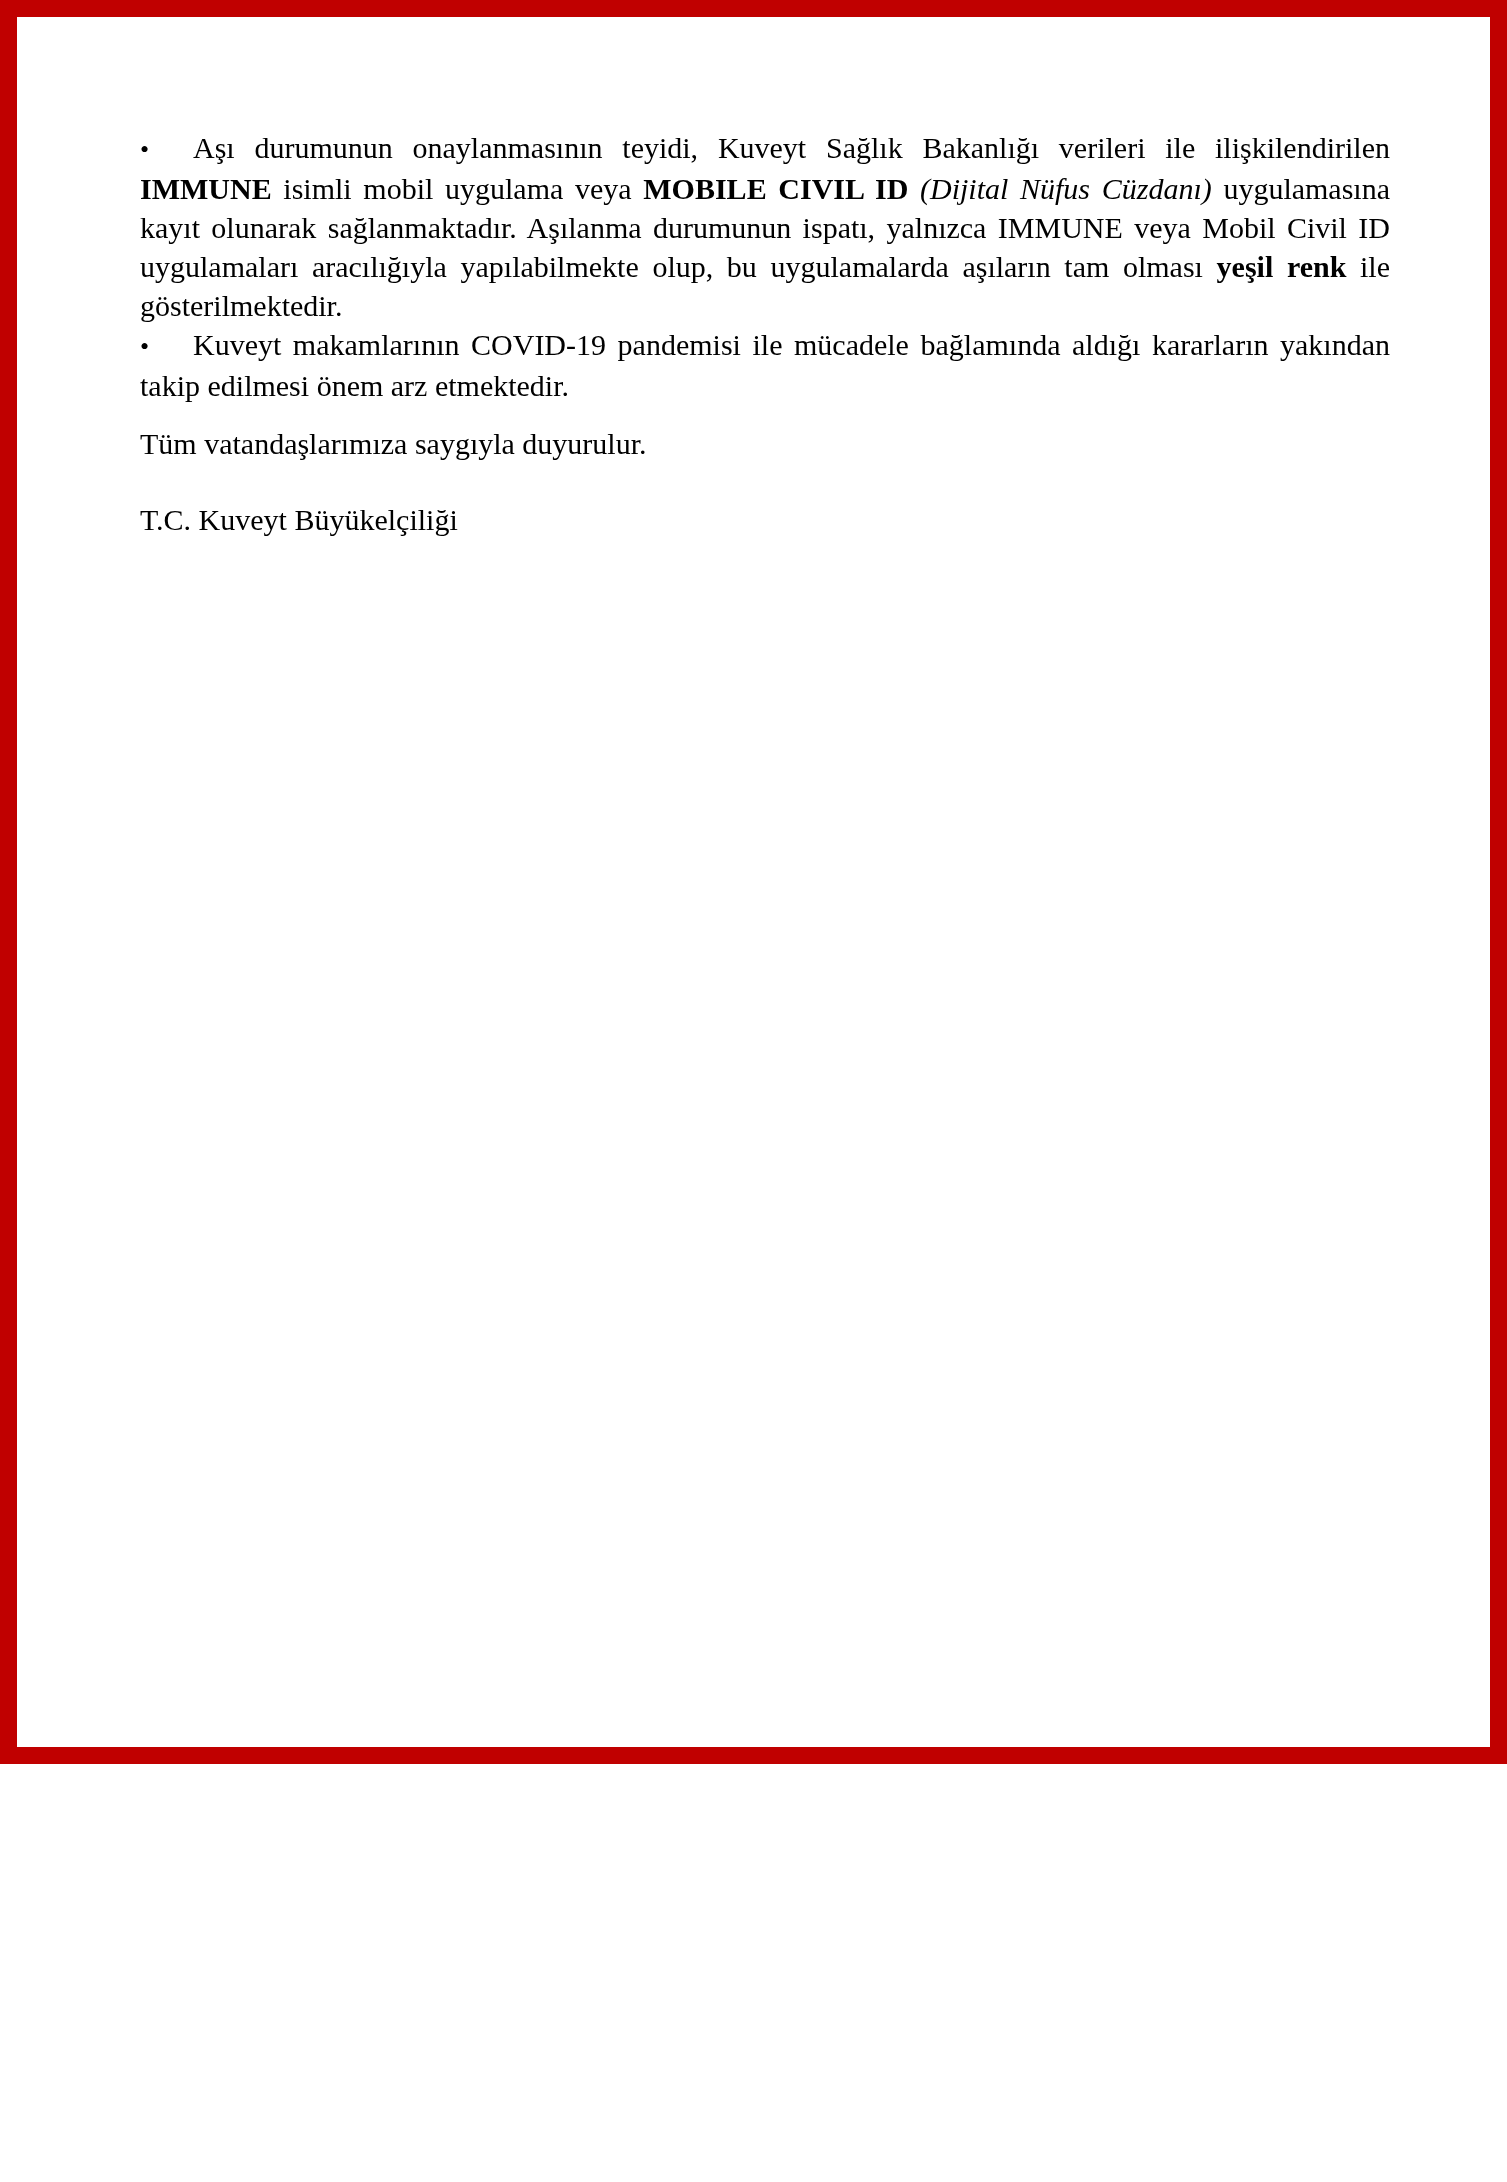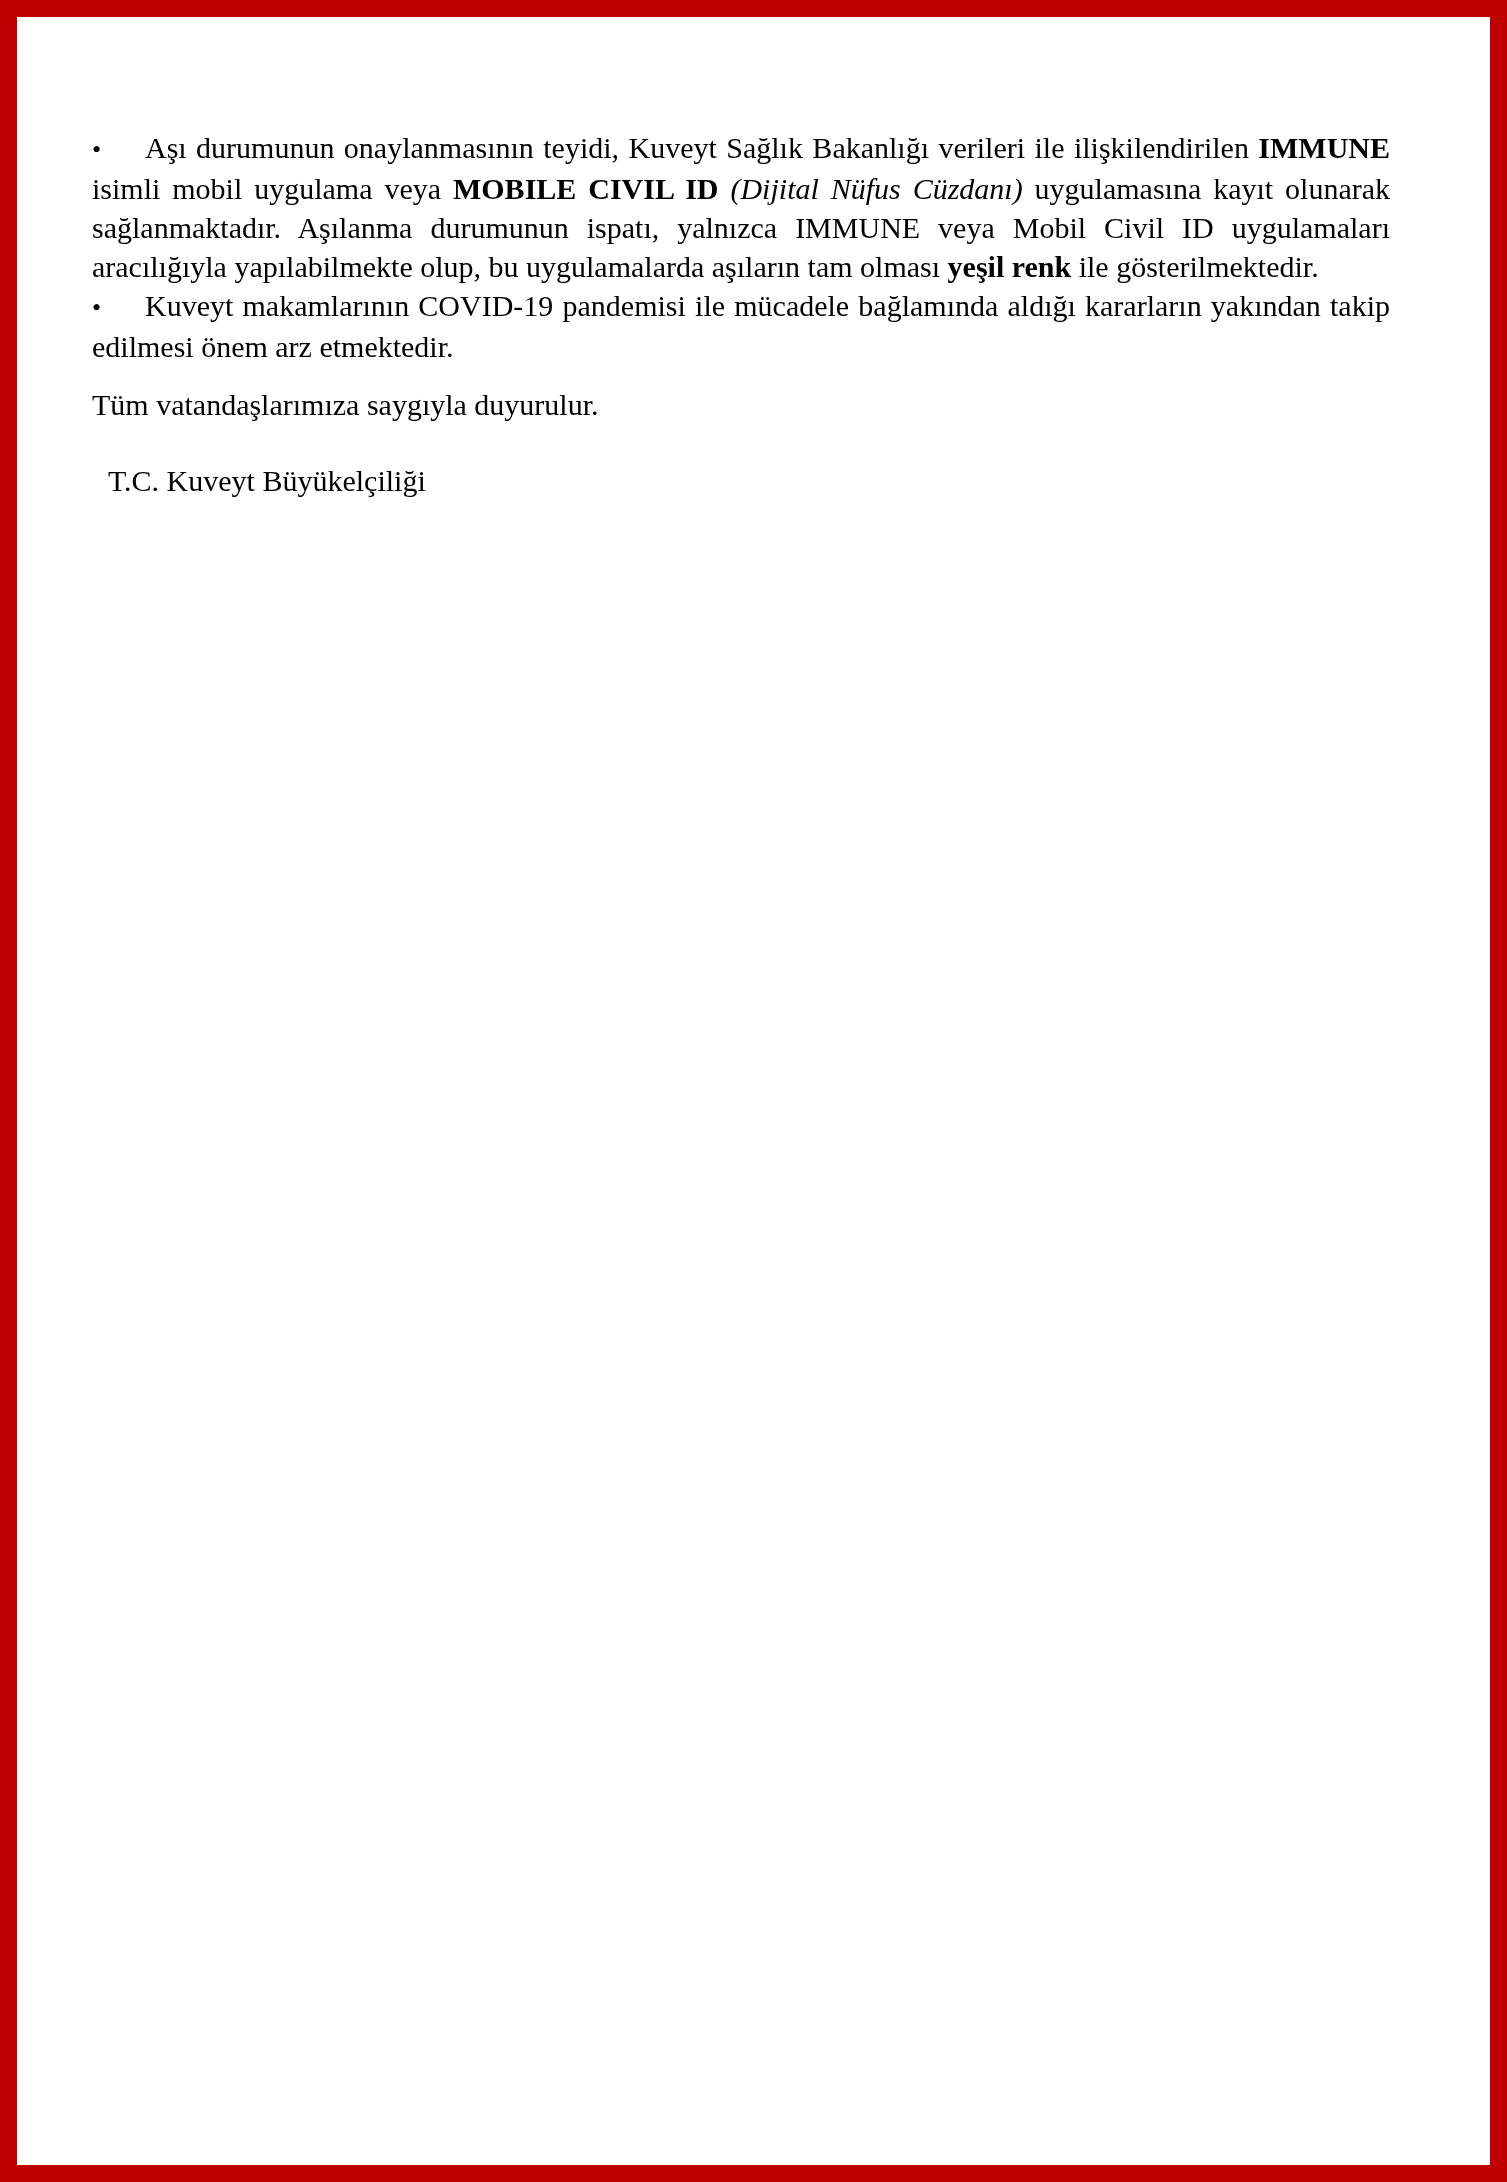--- a/index.html
+++ b/index.html
@@ -8,24 +8,25 @@
     background: #ffffff;
   }
   body {
     width: 1507px;
     height: 2182px;
     font-family: "Liberation Serif", "DejaVu Serif", serif;
   }
   .page {
     box-sizing: border-box;
     width: 1507px;
-    height: 2182px;
+    height: 1764px;
     border: 17px solid #c00000;
     background: #ffffff;
     overflow: hidden;
+    padding-left: 48px;
   }
   .content {
     margin: 111px 100px 0 75px;
   }
   .para {
     margin: 0;
     padding: 0;
     font-size: 30px;
     line-height: 39px;
     color: #000000;
@@ -38,21 +39,20 @@
   }
   .run-bold { font-weight: bold; }
   .run-italic { font-style: italic; }
   .closing {
     margin-top: 19px;
     text-align: left;
   }
   .signature {
     margin-top: 37px;
     text-align: left;
-    margin-left: 16px;
   }
 </style>
 </head>
 <body>
 
 <div class="page" style="border-color: rgb(192, 0, 0); background: rgb(255, 255, 255);">
   <div class="content">
     <p class="para"><span class="bullet-marker">•</span><span>Aşı durumunun onaylanmasının teyidi, Kuveyt Sağlık Bakanlığı verileri ile ilişkilendirilen </span><span class="run-bold">IMMUNE</span><span> isimli mobil uygulama veya </span><span class="run-bold">MOBILE CIVIL ID</span><span> </span><span class="run-italic">(Dijital Nüfus Cüzdanı)</span><span> uygulamasına kayıt olunarak sağlanmaktadır. Aşılanma durumunun ispatı, yalnızca IMMUNE veya Mobil Civil ID uygulamaları aracılığıyla yapılabilmekte olup, bu uygulamalarda aşıların tam olması </span><span class="run-bold">yeşil renk</span><span> ile gösterilmektedir.</span></p>
     <p class="para"><span class="bullet-marker">•</span><span>Kuveyt makamlarının COVID-19 pandemisi ile mücadele bağlamında aldığı kararların yakından takip edilmesi önem arz etmektedir.</span></p>
     <p class="para closing">Tüm vatandaşlarımıza saygıyla duyurulur.</p>

